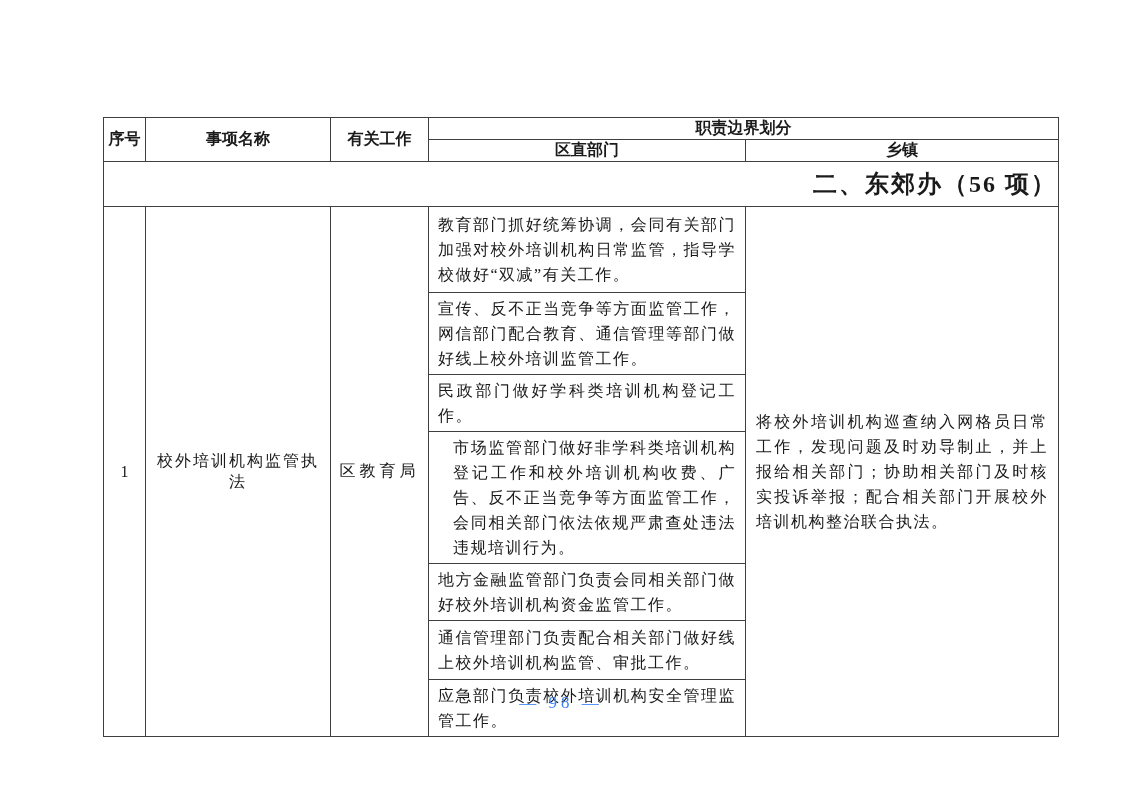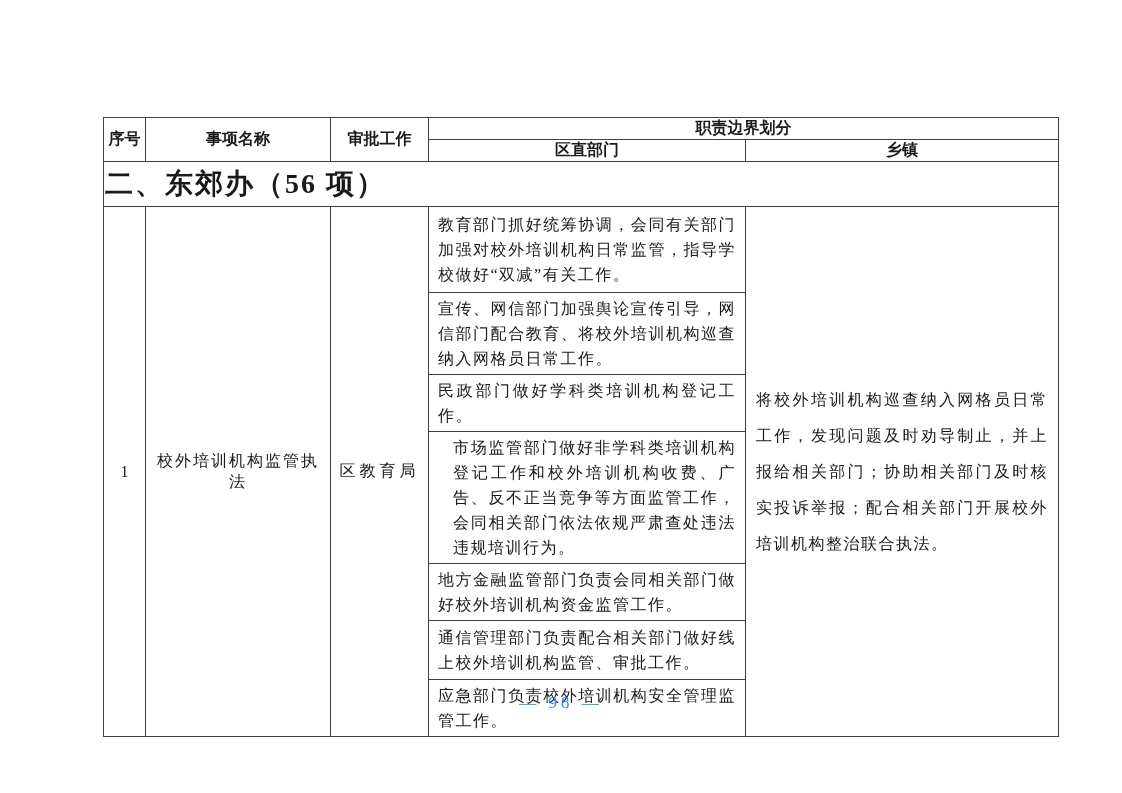--- a/index.html
+++ b/index.html
@@ -34,45 +34,45 @@
     font-family: "Liberation Sans", "DejaVu Sans", sans-serif;
     font-weight: bold;
     font-size: 16px;
     text-align: center;
     vertical-align: middle;
     height: 22px;
     padding: 0 2px;
   }
   td.section-cell {
     height: 45px;
-    text-align: left;
+    text-align: right;
     vertical-align: middle;
     font-weight: bold;
-    font-size: 28px;
+    font-size: 24px;
     letter-spacing: 2px;
     font-family: "Liberation Serif", "DejaVu Serif", serif;
   }
   td.center-cell {
     text-align: center;
     vertical-align: middle;
     font-size: 16px;
     letter-spacing: 2px;
     padding: 0 4px;
   }
   td.duty-cell {
     font-size: 16px;
     line-height: 25px;
     text-align: justify;
     vertical-align: middle;
     padding: 3px 9px;
     letter-spacing: 1.5px;
   }
   td.township-cell {
     font-size: 16px;
-    line-height: 36px;
+    line-height: 25px;
     text-align: justify;
     vertical-align: middle;
     padding: 3px 10px;
     letter-spacing: 1.5px;
   }
   .page-number {
     position: absolute;
     top: 693px;
     left: 0;
     width: 100%;
@@ -94,42 +94,42 @@
       <col style="width:185px">
       <col style="width:98px">
       <col style="width:317px">
       <col style="width:313px">
     </colgroup>
 
     <tbody>
         <tr>
       <td class="hdr" rowspan="2">序号</td>
       <td class="hdr" rowspan="2">事项名称</td>
-      <td class="hdr" rowspan="2">审批工作</td>
+      <td class="hdr" rowspan="2">有关工作</td>
       <td class="hdr" colspan="2">职责边界划分</td>
     </tr>
 
     <tr>
       <td class="hdr">区直部门</td>
       <td class="hdr">乡镇</td>
     </tr>
 
     <tr>
       <td class="section-cell" colspan="5">二、东郊办（56 项）</td>
     </tr>
 
     <tr>
       <td class="center-cell" rowspan="7" style="letter-spacing:0;">1</td>
       <td class="center-cell" rowspan="7">校外培训机构监管执法</td>
       <td class="center-cell" rowspan="7" style="letter-spacing:4px;margin-left:17px;">区教育局</td>
       <td class="duty-cell" style="height:86px;">教育部门抓好统筹协调，会同有关部门加强对校外培训机构日常监管，指导学校做好“双减”有关工作。</td>
       <td class="township-cell" rowspan="7">将校外培训机构巡查纳入网格员日常工作，发现问题及时劝导制止，并上报给相关部门；协助相关部门及时核实投诉举报；配合相关部门开展校外培训机构整治联合执法。</td>
     </tr>
     <tr>
-      <td class="duty-cell" style="height:75px;">宣传、网信部门加强舆论宣传引导，网信部门配合教育、将校外培训机构巡查纳入网格员日常工作。</td>
+      <td class="duty-cell" style="height:75px;">宣传、反不正当竞争等方面监管工作，网信部门配合教育、通信管理等部门做好线上校外培训监管工作。</td>
     </tr>
     <tr>
       <td class="duty-cell" style="height:35px;">民政部门做好学科类培训机构登记工作。</td>
     </tr>
     <tr>
       <td class="duty-cell" style="height:105px;padding-left:24px;">市场监管部门做好非学科类培训机构登记工作和校外培训机构收费、广告、反不正当竞争等方面监管工作，会同相关部门依法依规严肃查处违法违规培训行为。</td>
     </tr>
     <tr>
       <td class="duty-cell" style="height:54px;">地方金融监管部门负责会同相关部门做好校外培训机构资金监管工作。</td>
     </tr>

